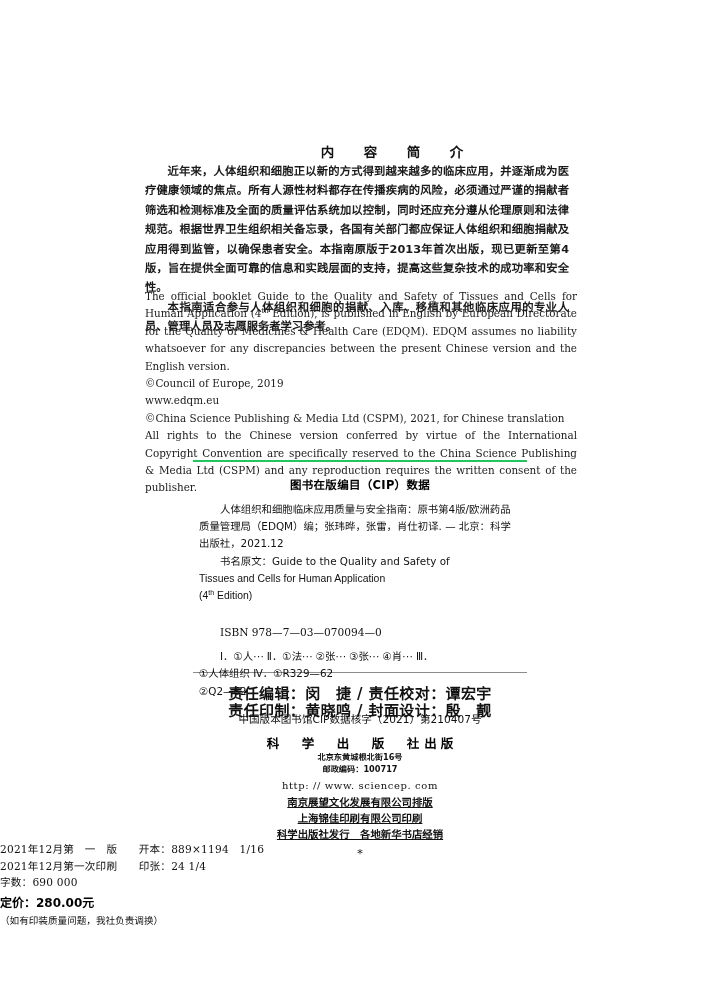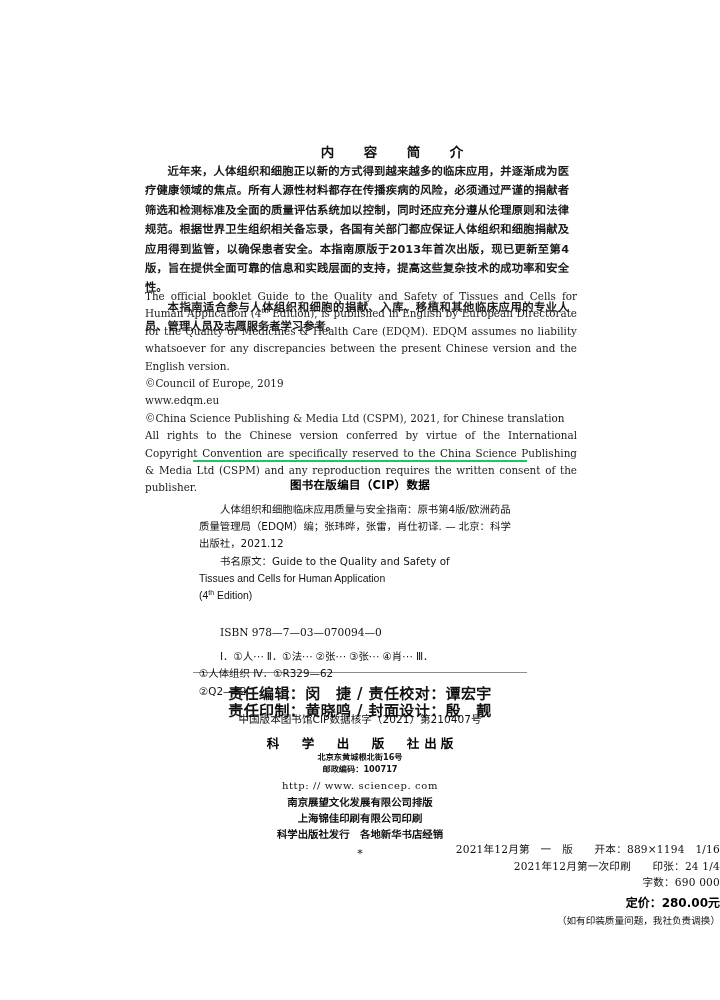--- a/index.html
+++ b/index.html
@@ -196,36 +196,37 @@
     letter-spacing: 0.6px;
     color: #111;
     margin-top: 3px;
   }
   .imprint-line {
     font-family: "DejaVu Sans", "Liberation Sans", sans-serif;
     font-weight: bold;
     font-size: 10.4px;
     line-height: 16.2px;
     color: #111;
+    text-decoration: underline;
   }
   .star {
     font-family: "DejaVu Serif", "Liberation Serif", serif;
     font-size: 11px;
     line-height: 14px;
     margin-top: 4px;
     color: #111;
   }
 
   
   .printdata {
     position: absolute;
     left: 0;
     top: 841px;
     width: 720px;
-    text-align: right;
+    text-align: left;
   }
   .pd-line {
     font-family: "DejaVu Serif", "Liberation Serif", serif;
     font-size: 10.6px;
     line-height: 16.6px;
     color: #111;
     letter-spacing: 0.2px;
   }
   .pd-price {
     font-family: "DejaVu Sans", "Liberation Sans", sans-serif;

